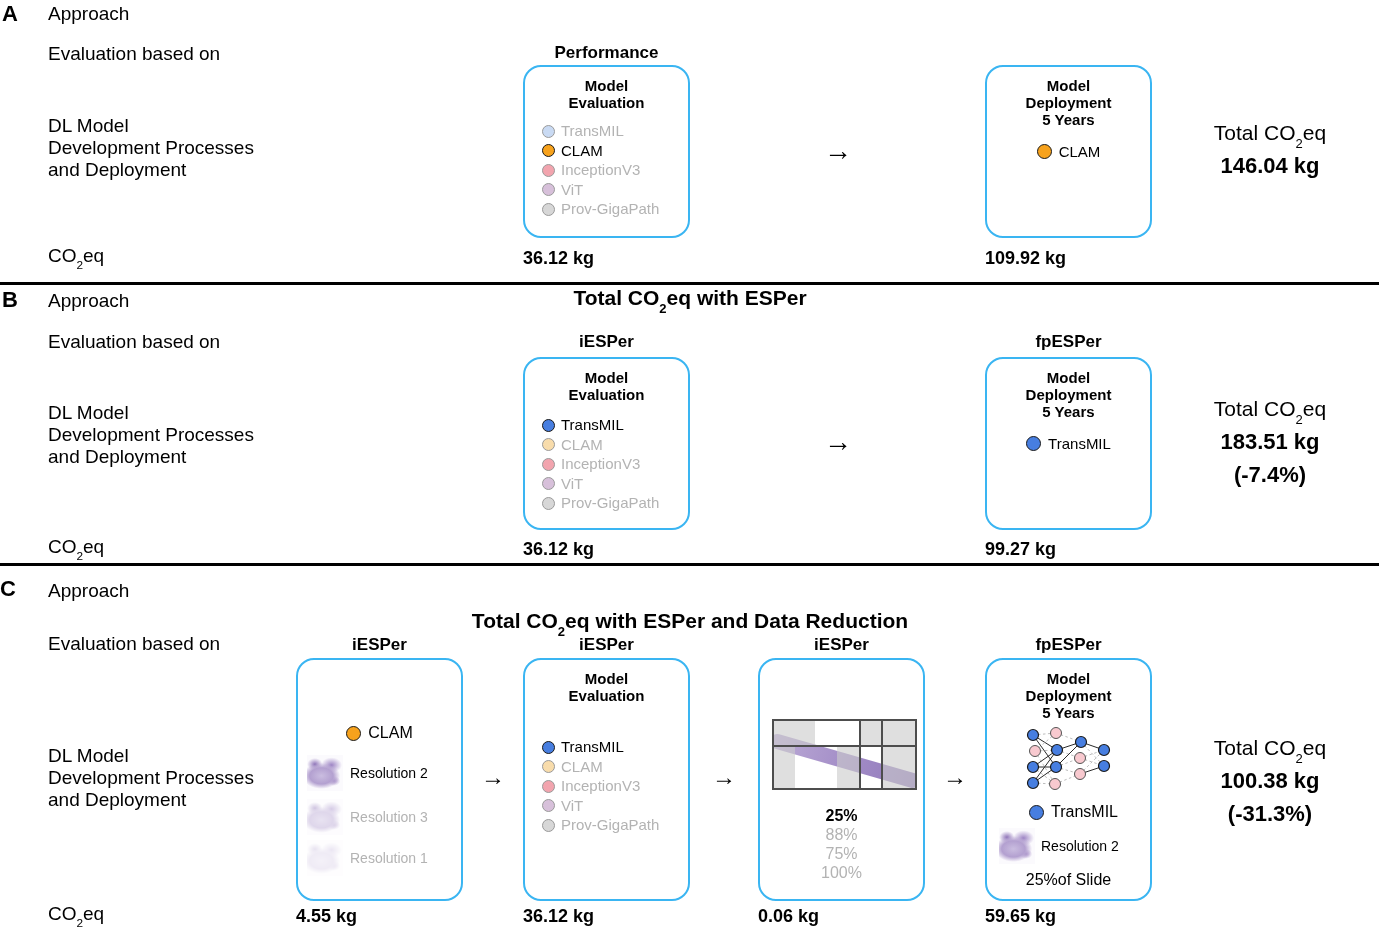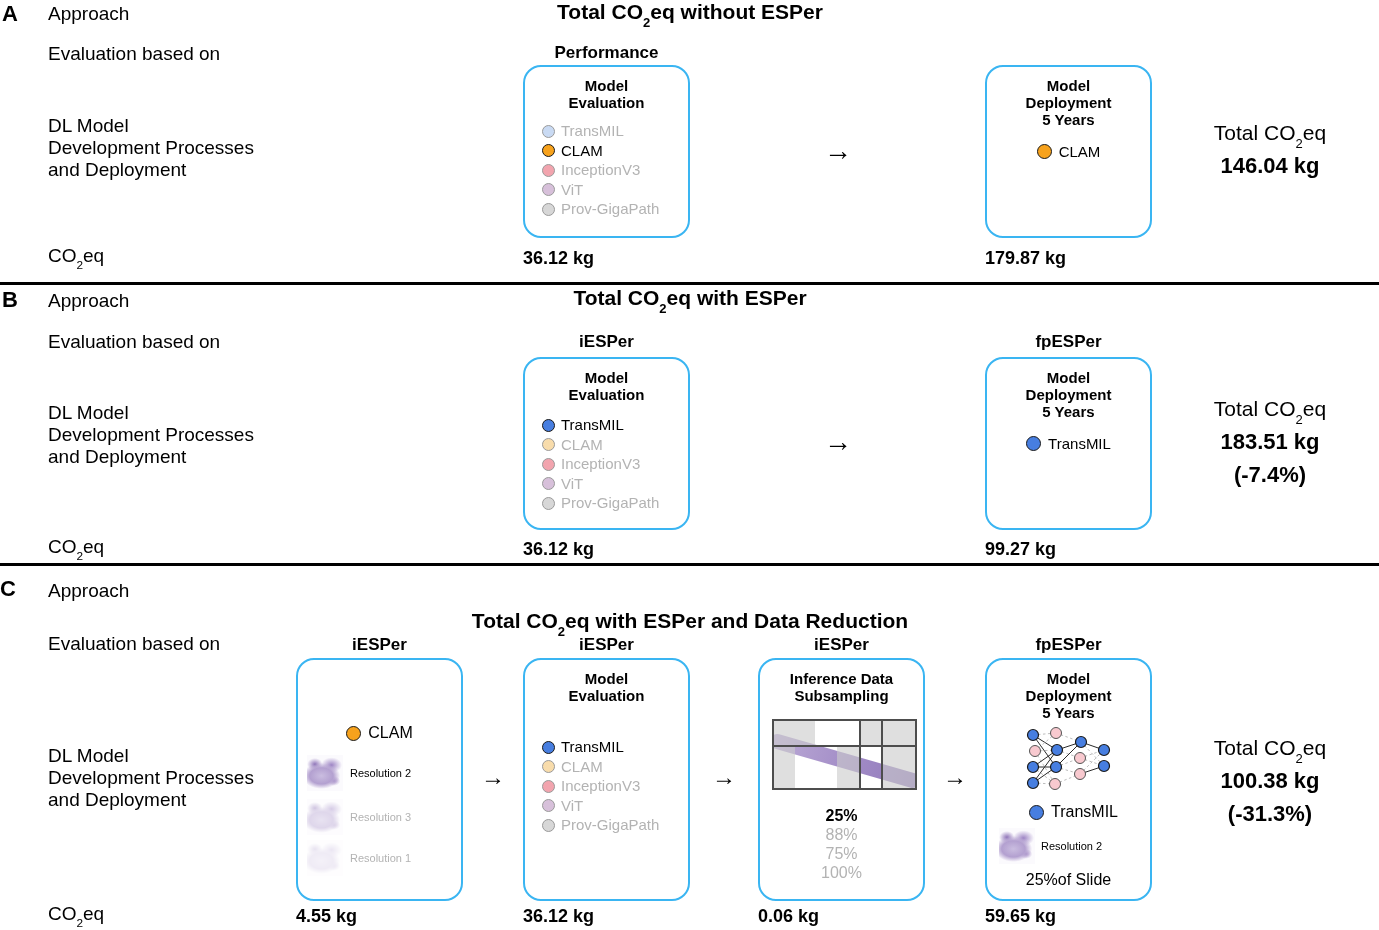--- a/index.html
+++ b/index.html
@@ -40,21 +40,21 @@
   .center-item{position:absolute;left:0;right:0;display:flex;justify-content:center;
                align-items:center;gap:7px;font-size:15px;}
   .co2-value{width:167px;text-align:left;font-weight:700;font-size:18px;}
   .arrow{font-size:28px;text-align:center;line-height:28px;}
   .arrow.small{font-size:24px;line-height:24px;}
 
   .total-block{width:190px;text-align:center;}
   .total-label{font-size:21px;line-height:26px;}
   .total-value,.total-delta{font-size:22px;font-weight:700;line-height:26px;margin-top:7px;}
 
-  .res-row{position:absolute;display:flex;align-items:center;gap:7px;font-size:11px;}
+  .res-row{position:absolute;display:flex;align-items:center;gap:7px;font-size:14px;}
   .thumb{width:36px;height:36px;flex:none;
     background:
       radial-gradient(ellipse 26px 18px at 40% 58%, #cabde0 0%, #b3a0d0 45%, rgba(255,255,255,0) 72%),
       radial-gradient(ellipse 15px 11px at 68% 28%, #9d84c4 0%, rgba(255,255,255,0) 70%),
       radial-gradient(ellipse 11px 9px at 22% 26%, #8d72b7 0%, rgba(255,255,255,0) 70%),
       radial-gradient(ellipse 9px 7px at 75% 72%, #a78fc8 0%, rgba(255,255,255,0) 70%),
       #fbfafd;}
   .fade45{opacity:.42;} .fade20{opacity:.2;}
 
   .pct-list{position:absolute;left:0;right:0;text-align:center;font-size:16px;line-height:19px;}
@@ -76,21 +76,20 @@
   .nn .np{fill:#f8c9cf;stroke:#555;stroke-width:1;}
   .slide-frac{position:absolute;left:0;right:0;text-align:center;font-size:16px;}
 </style>
 </head>
 <body>
 
 <div class="page">
 
   <div class="abs panel-letter" style="left:2px;top:1px">A</div>
   <div class="abs row-label" style="left:48px;top:3px">Approach</div>
-  <div class="abs panel-title" style="left:340px;top:0px">Total CO<sub>2</sub>eq without ESPer</div>
   <div class="abs row-label" style="left:48px;top:43px">Evaluation based on</div>
   <div class="abs col-header" style="left:523px;top:43px">Performance</div>
   <div class="abs row-label dl-label" style="left:48px;top:115px">DL Model
 Development Processes
 and Deployment</div>
 
   <div class="abs box h1" style="left:523px;top:65px">
     <div class="box-title">Model
 Evaluation</div>
     <div class="model-list" style="top:56px">
@@ -129,21 +128,21 @@
     </div>
   </div>
 
   <div class="abs total-block" style="left:1175px;top:120px">
     <div class="total-label">Total CO<sub>2</sub>eq</div>
     <div class="total-value">146.04 kg</div>
   </div>
 
   <div class="abs row-label" style="left:48px;top:245px">CO<sub>2</sub>eq</div>
   <div class="abs co2-value" style="left:523px;top:248px">36.12 kg</div>
-  <div class="abs co2-value" style="left:985px;top:248px">179.87 kg</div>
+  <div class="abs co2-value" style="left:985px;top:248px">109.92 kg</div>
 
   <div class="abs sep" style="top:282px"></div>
 
   <div class="abs panel-letter" style="left:2px;top:287px">B</div>
   <div class="abs row-label" style="left:48px;top:290px">Approach</div>
   <div class="abs panel-title" style="left:340px;top:286px">Total CO<sub>2</sub>eq with ESPer</div>
   <div class="abs row-label" style="left:48px;top:331px">Evaluation based on</div>
   <div class="abs col-header" style="left:523px;top:332px">iESPer</div>
   <div class="abs col-header" style="left:985px;top:332px">fpESPer</div>
   <div class="abs row-label dl-label" style="left:48px;top:402px">DL Model
@@ -257,22 +256,20 @@
       <div class="model-item inactive">
           <span class="dot c-pastel-grey"></span>
           <span>Prov-GigaPath</span>
         </div>
     </div>
   </div>
 
   <div class="abs arrow small" style="left:709px;top:765px;width:30px">→</div>
 
   <div class="abs box h2" style="left:758px;top:658px">
-    <div class="box-title">Inference Data
-Subsampling</div>
     <div class="slide" style="left:12px;top:59px">
       <div class="streak"></div>
       <div class="cell" style="left:0;top:0;width:29%;height:36%"></div>
       <div class="cell" style="left:60%;top:0;width:40%;height:36%"></div>
       <div class="cell" style="left:0;top:36%;width:15%;height:64%"></div>
       <div class="cell" style="left:45%;top:36%;width:15%;height:64%"></div>
       <div class="cell" style="left:76%;top:36%;width:24%;height:64%"></div>
       <div class="hline"></div>
       <div class="vline" style="left:60%"></div>
       <div class="vline" style="left:76%"></div>

